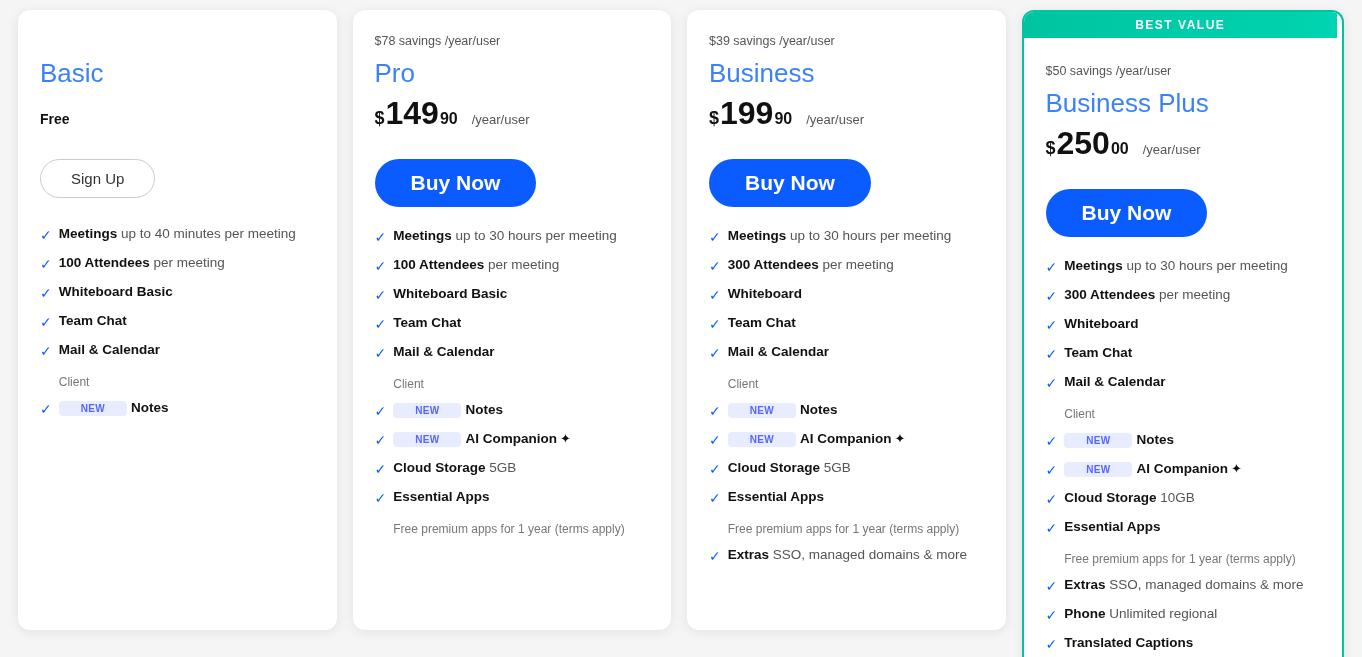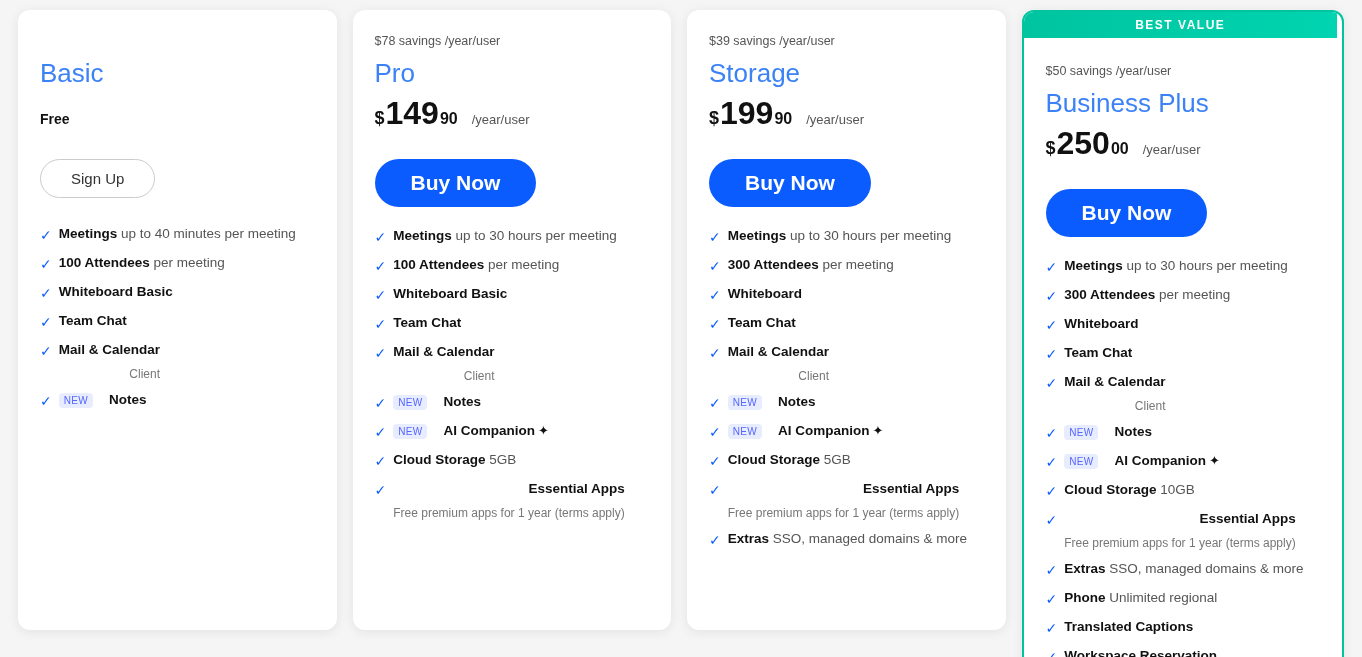--- a/index.html
+++ b/index.html
@@ -144,41 +144,40 @@
       font-weight: 700;
     }
     .feature-light {
       font-weight: 400;
       color: #555;
     }
     .feature-sub {
       display: block;
       font-size: 12px;
       color: #777;
-      margin-top: 7px;
+      margin-top: 15px;
     }
     .new-badge {
       display: inline-block;
       background: #e8ecff;
       color: #5566ff;
       font-size: 10px;
-      font-weight: 400;
-      padding: 1px 5px;
+      font-weight: 700;
+      padding: 1px 22px;
       border-radius: 4px;
-      margin-right: 16px;
+      margin-right: 4px;
       letter-spacing: 0.3px;
     }
     .sparkle-icon {
       font-size: 13px;
       margin-left: 3px;
     }
     .feature-item-wrap {
       display: flex;
       flex-direction: column;
-      align-items: flex-end;
     }
   </style>
 </head>
 <body>
 
 <div class="plans-container">
 <div class="plan-card">
       <div class="savings-label"></div>
       <div class="plan-name">Basic</div>
       <div class="plan-price free-price">Free</div>
@@ -287,21 +286,21 @@
       <span class="check-icon">✓</span>
       <div class="feature-item-wrap">
         <span class="feature-text"><span class="feature-bold">Essential Apps</span></span>
             <span class="feature-sub">Free premium apps for 1 year (terms apply)</span>
           </div>
         </li>
       </ul>
     </div>
     <div class="plan-card">
       <div class="savings-label">$39 savings /year/user</div>
-      <div class="plan-name">Storage</div>
+      <div class="plan-name">Business</div>
       <div class="plan-price">
       <span class="price-dollar">$</span>
       <span class="price-main">199</span>
       <span class="price-super">90</span>
       <span class="price-period">/year/user</span>
     </div>
       <button class="buy-btn">Buy Now</button>
       <ul class="feature-list">
         <li class="feature-item">
       <span class="check-icon">✓</span>

